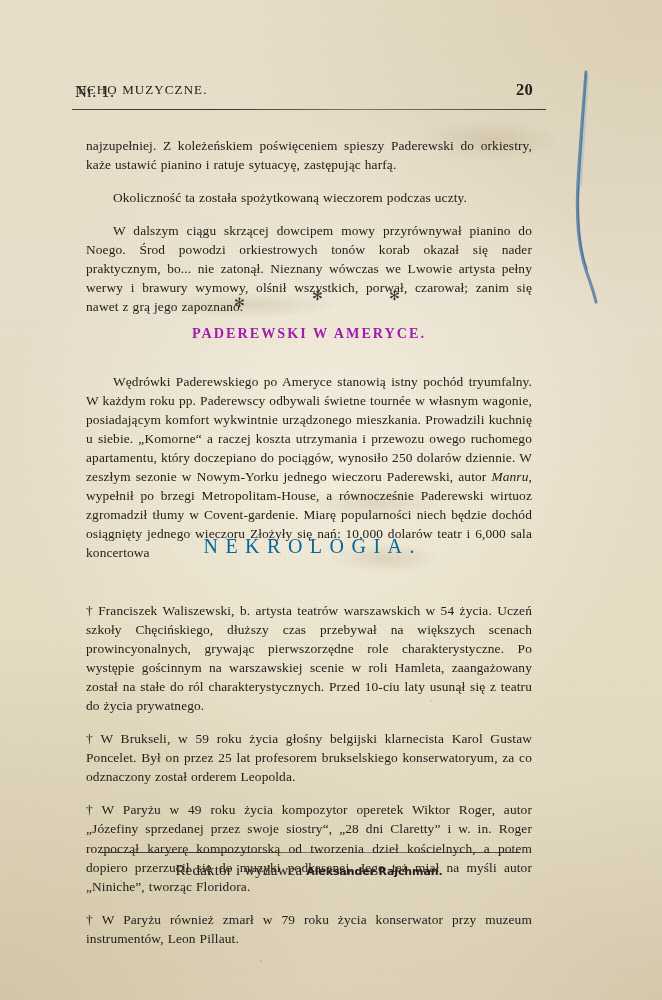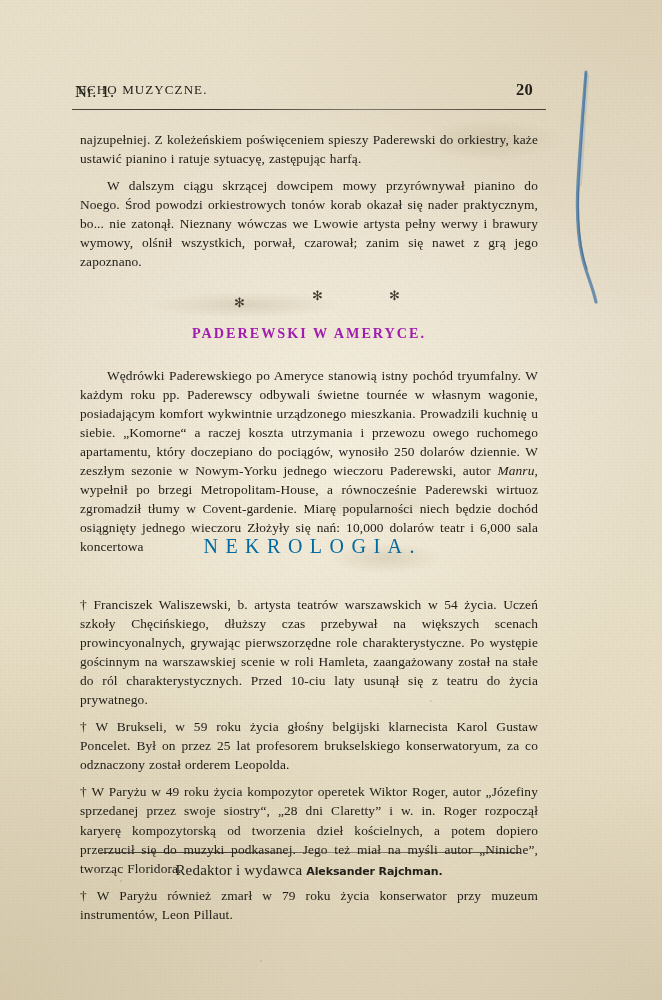--- a/index.html
+++ b/index.html
@@ -106,21 +106,21 @@
   }
 
   
   .body-text {
     position: absolute;
     left: 0;
     top: 122px;
     width: 474px;
   }
   p.para {
-    margin: 8px;
+    margin: 14px;
     font-size: 13.4px;
     line-height: 19.05px;
     text-align: justify;
     text-indent: 0;
     letter-spacing: 0.12px;
     word-spacing: 0.5px;
   }
   p.indent {
     text-indent: 27px;
   }
@@ -238,20 +238,21 @@
 
   <div class="masthead">
     <span class="issue-no">Nr. 1.</span>
     <span class="journal-title">ECHO MUZYCZNE.</span>
     <span class="page-no">20</span>
   </div>
   <div class="rule-head"></div>
 
   <div class="body-text">
     <p class="para">najzupełniej. Z koleżeńskiem poświęceniem spieszy Paderewski do orkiestry, każe ustawić pianino i ratuje sytuacyę, zastępując harfą.</p>
+    <p class="para indent">Okoliczność ta została spożytkowaną wieczorem podczas uczty.</p>
     <p class="para indent">W dalszym ciągu skrzącej dowcipem mowy przyrównywał pianino do Noego. Środ powodzi orkiestrowych tonów korab okazał się nader praktycznym, bo... nie zatonął. Nieznany wówczas we Lwowie artysta pełny werwy i brawury wymowy, olśnił wszystkich, porwał, czarował; zanim się nawet z grą jego zapoznano.</p>
   </div>
 
   <div class="asterisks">
     <span class="ast-1">✻</span>
     <span class="ast-2">✻</span>
     <span class="ast-3">✻</span>
   </div>
 
   <div id="head-ameryce" class="section-head">PADEREWSKI W AMERYCE.</div>

